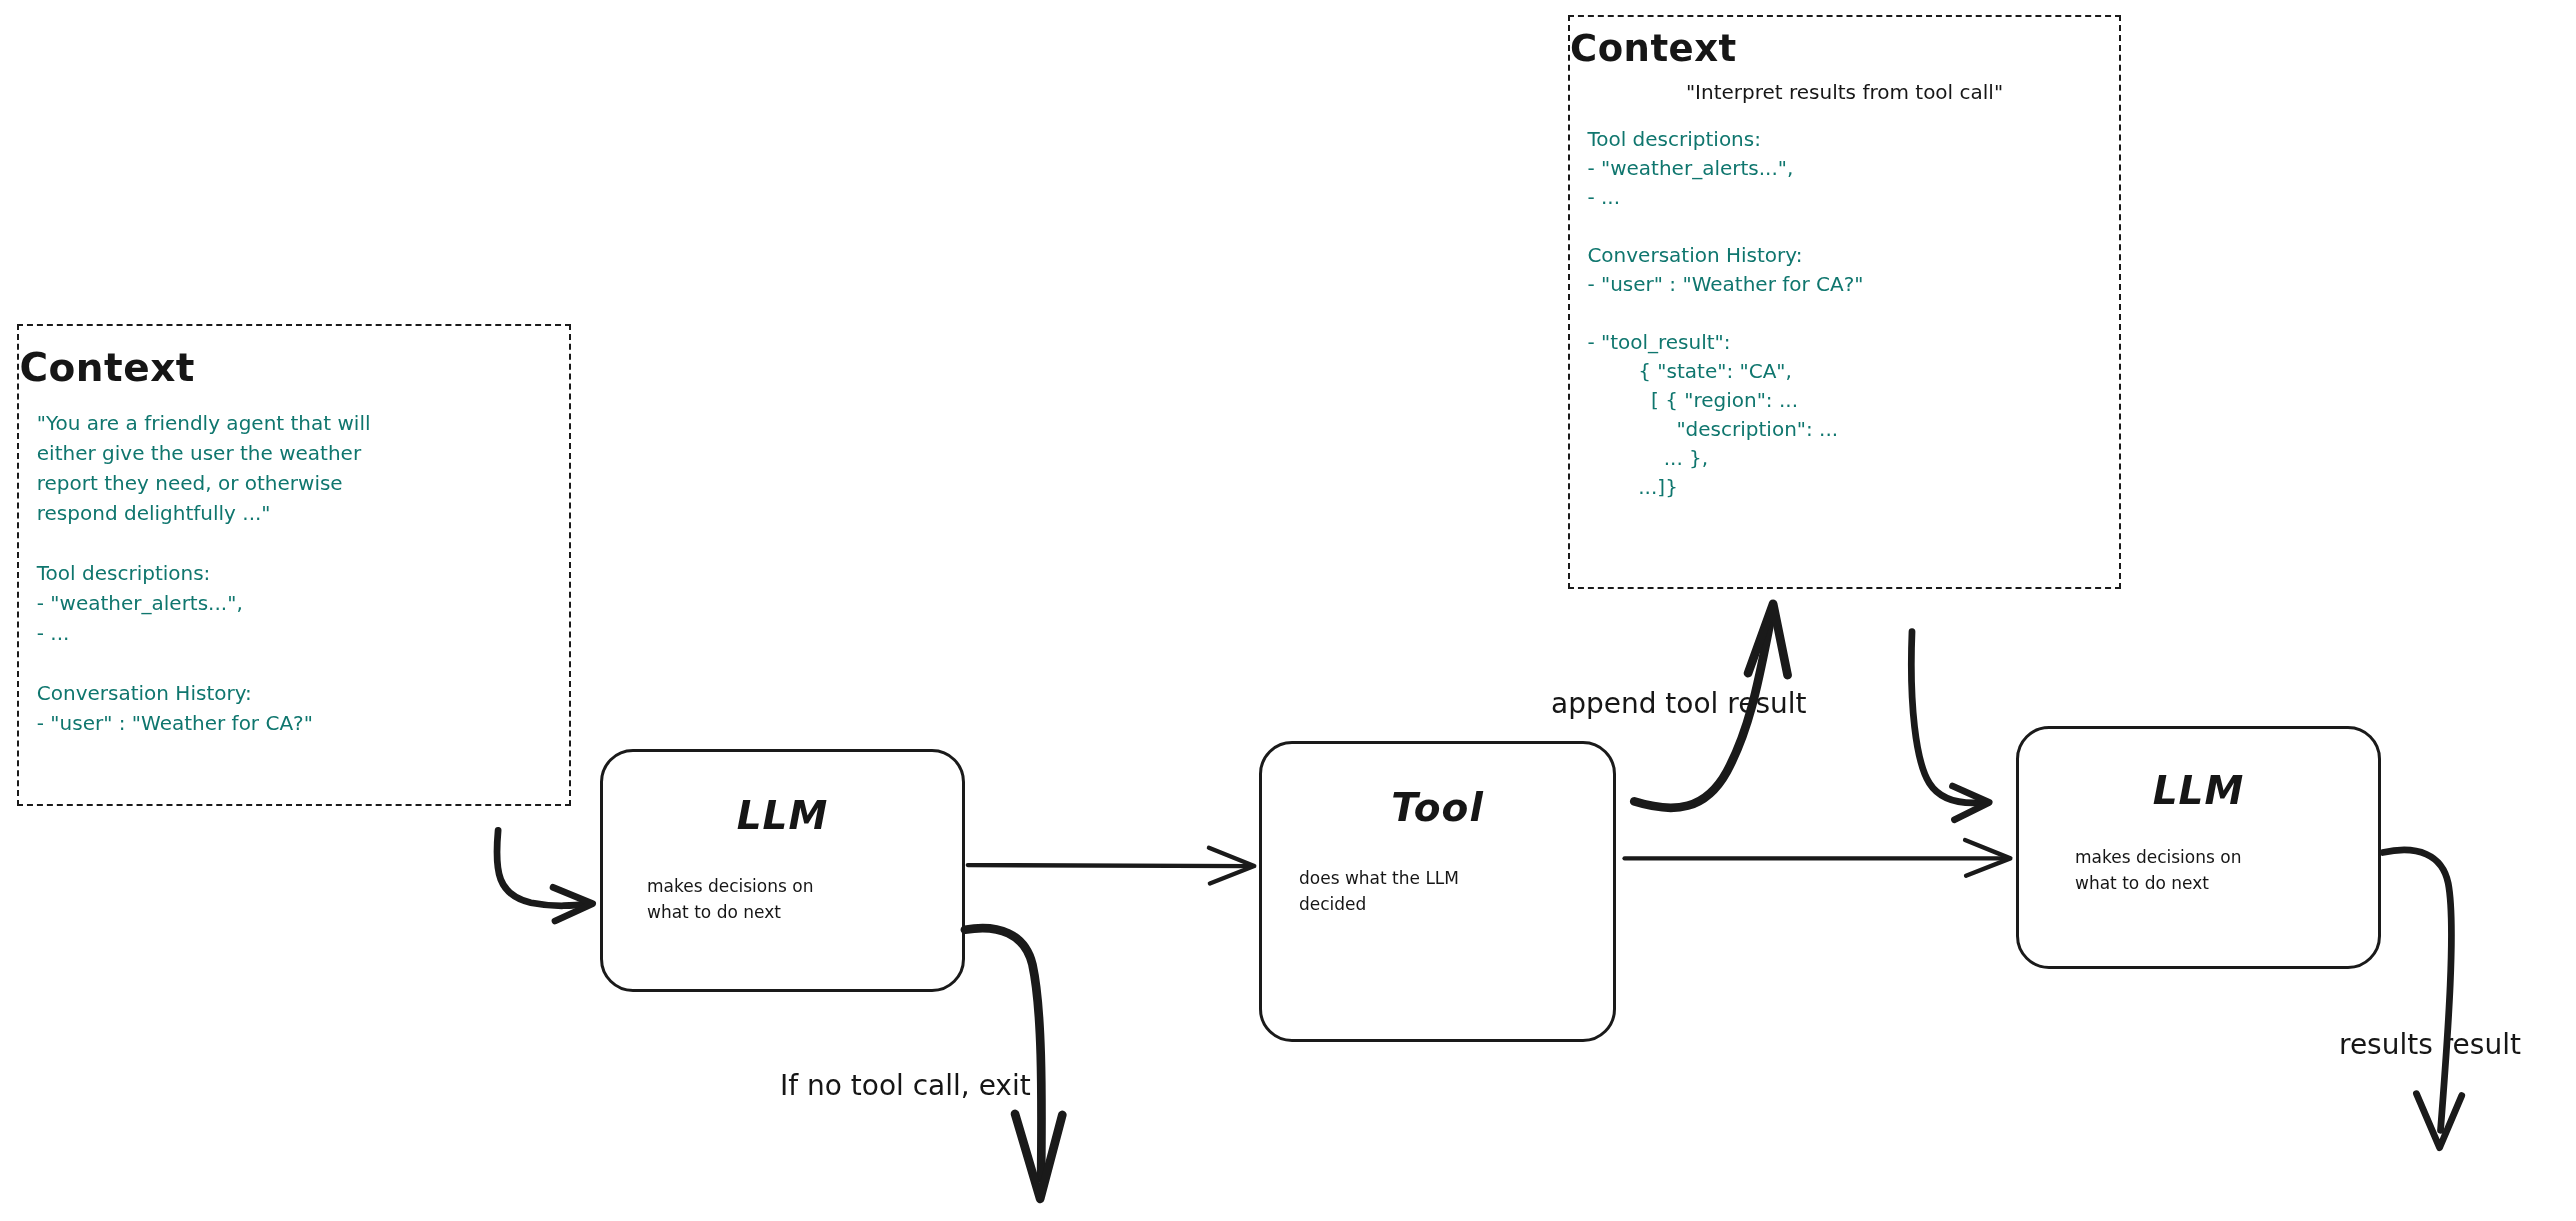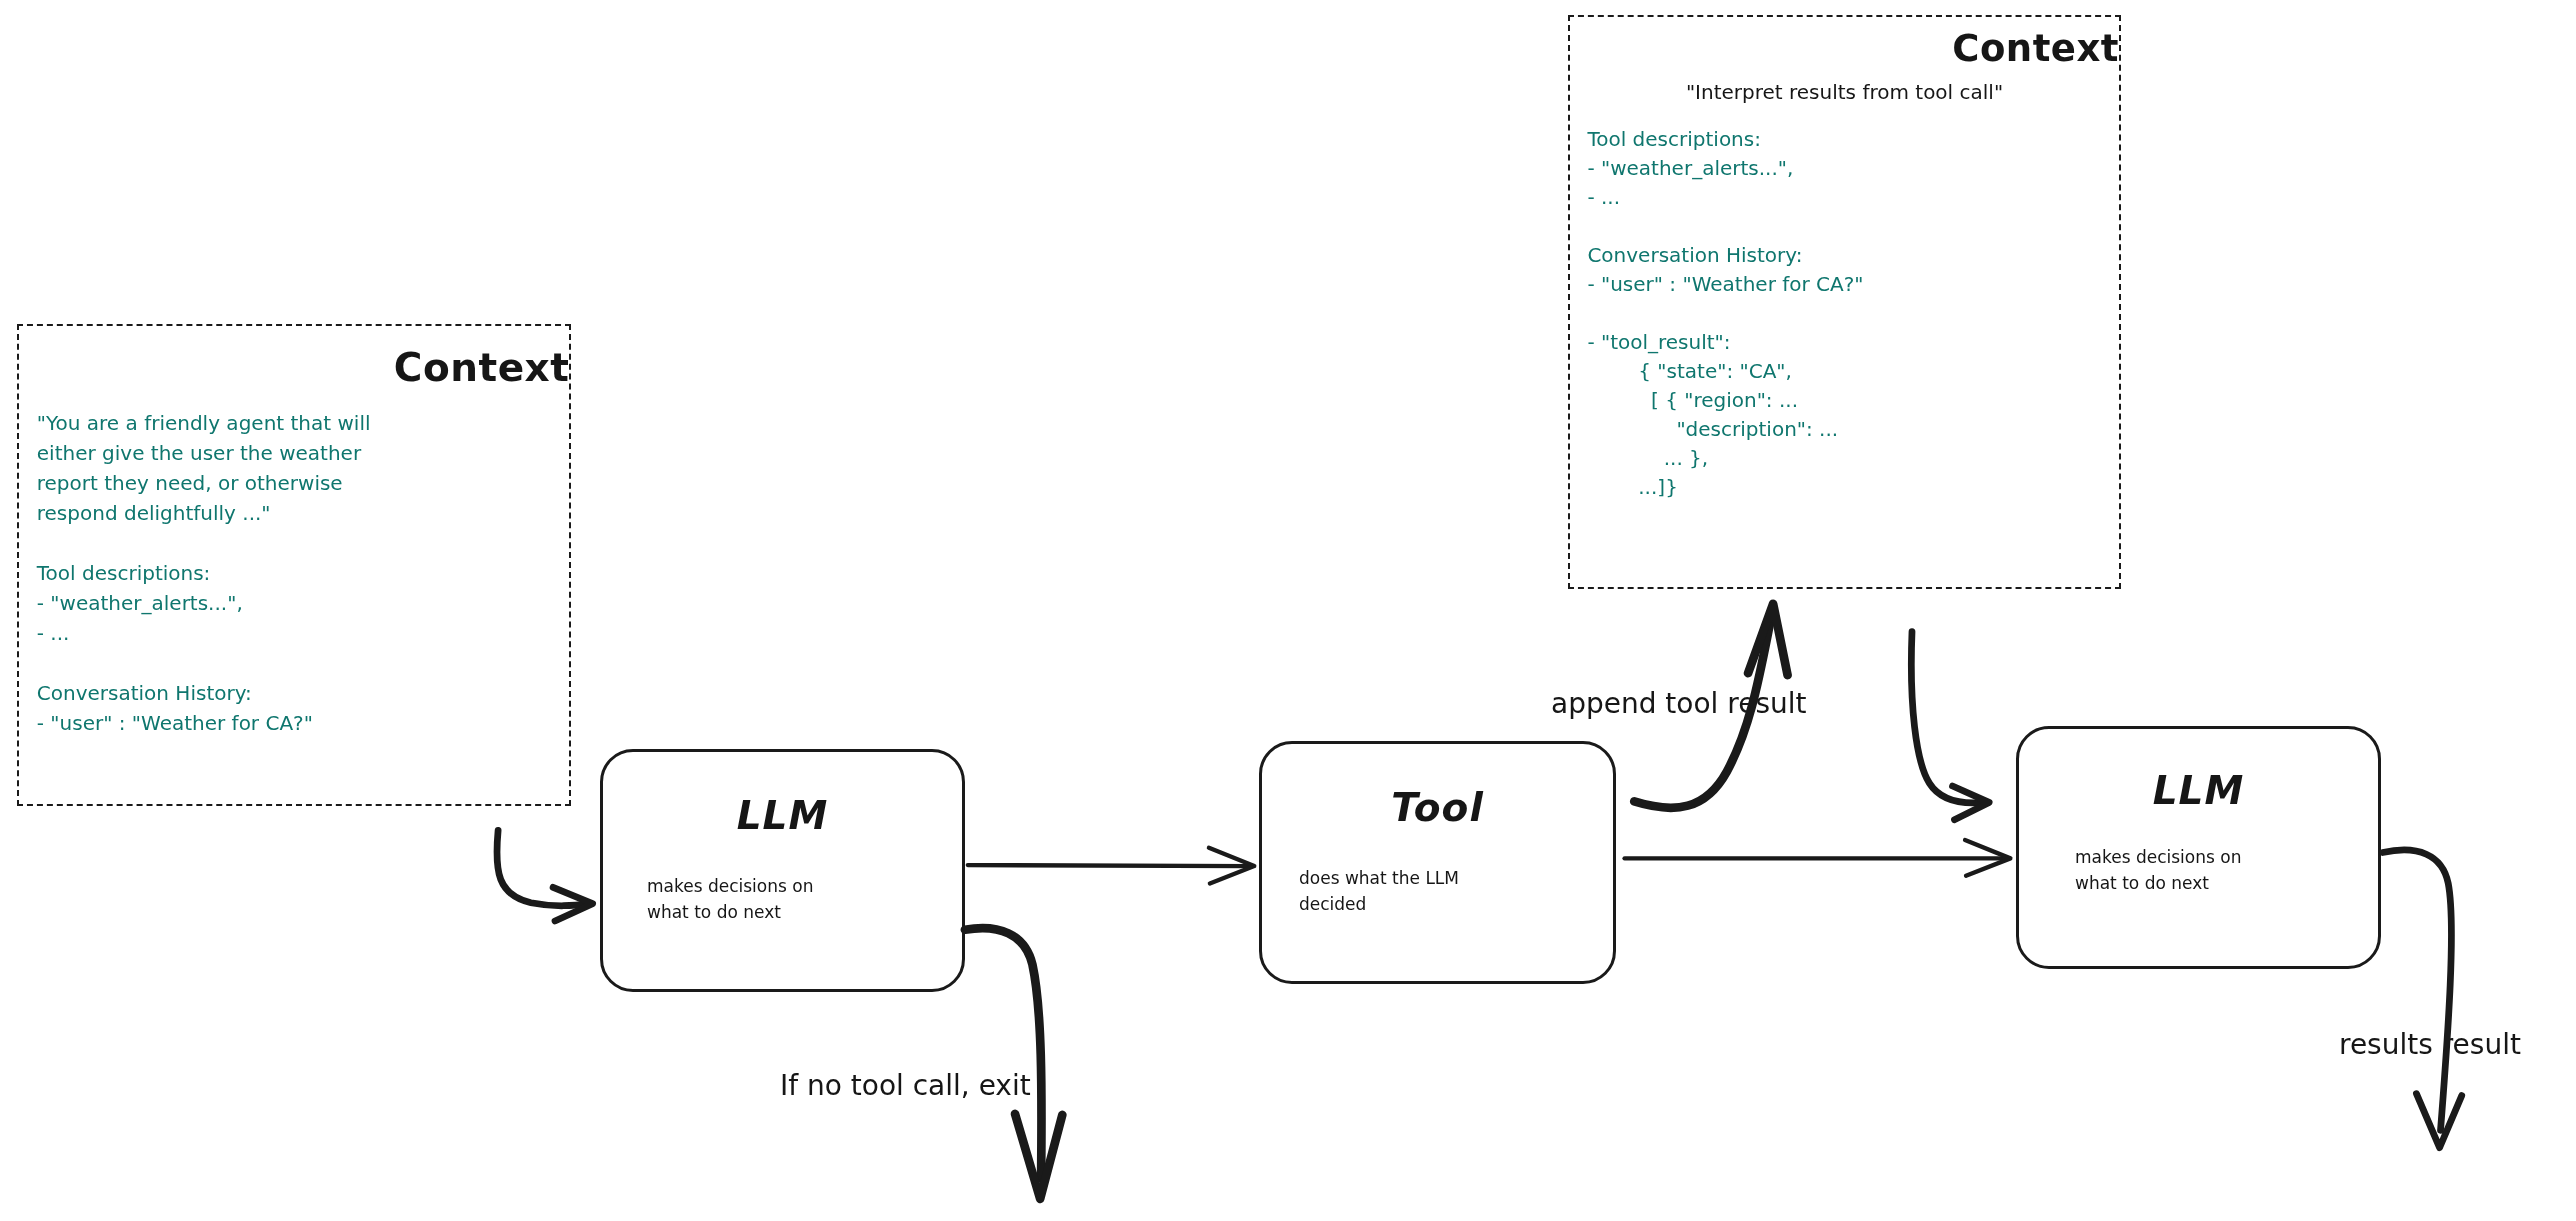--- a/index.html
+++ b/index.html
@@ -18,21 +18,21 @@
   }
 
   
   .context-box {
     position: absolute;
     border: 2.9px dashed #1a1a1a;
     box-sizing: border-box;
     background: transparent;
   }
   .context-title {
-    text-align: right;
+    text-align: left;
     color: #161616;
     font-weight: 700;
     letter-spacing: 0.5px;
   }
   .context-body {
     color: #0f766e;
     white-space: pre-wrap;
   }
 
   #context-left {
@@ -96,21 +96,21 @@
     color: #161616;
     line-height: 26px;
     align-self: flex-start;
     white-space: pre-line;
   }
 
   #node-llm-1 { left: 600px;  top: 749px;  width: 365px; height: 243px; }
   #node-llm-1 .node-title { margin-top: 41px; }
   #node-llm-1 .node-sub   { margin: 35px 0 0 44px; }
 
-  #node-tool  { left: 1259px; top: 741px;  width: 357px; height: 243px; }
+  #node-tool  { left: 1259px; top: 741px;  width: 357px; height: 301px; }
   #node-tool  .node-title { margin-top: 41px; }
   #node-tool  .node-sub   { margin: 35px 16px 0 37px; }
 
   #node-llm-2 { left: 2016px; top: 726px;  width: 365px; height: 243px; }
   #node-llm-2 .node-title { margin-top: 39px; }
   #node-llm-2 .node-sub   { margin: 31px 0 0 56px; }
 
   
   .edge-label {
     position: absolute;

